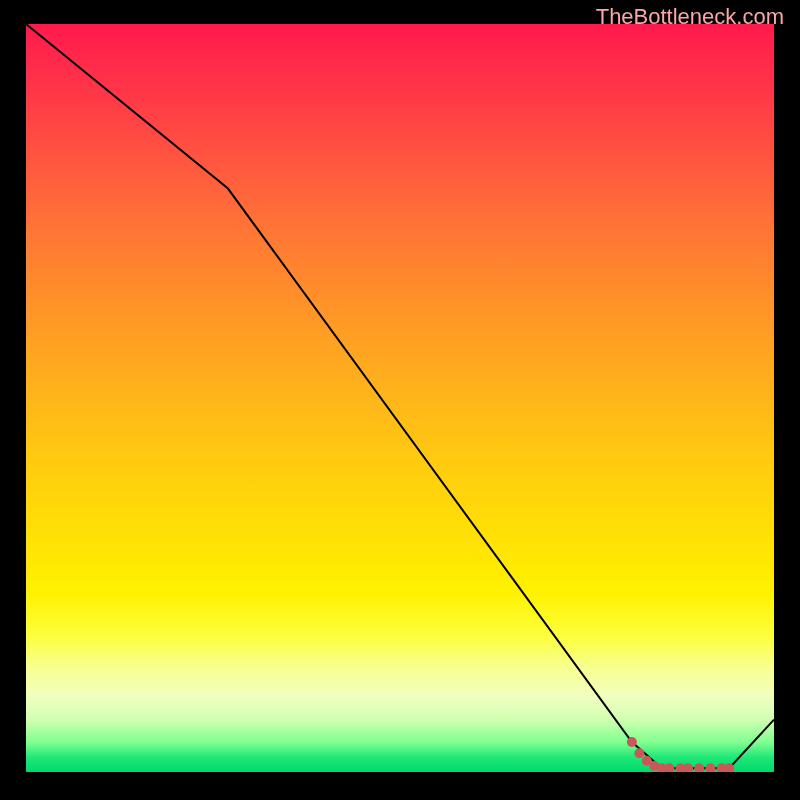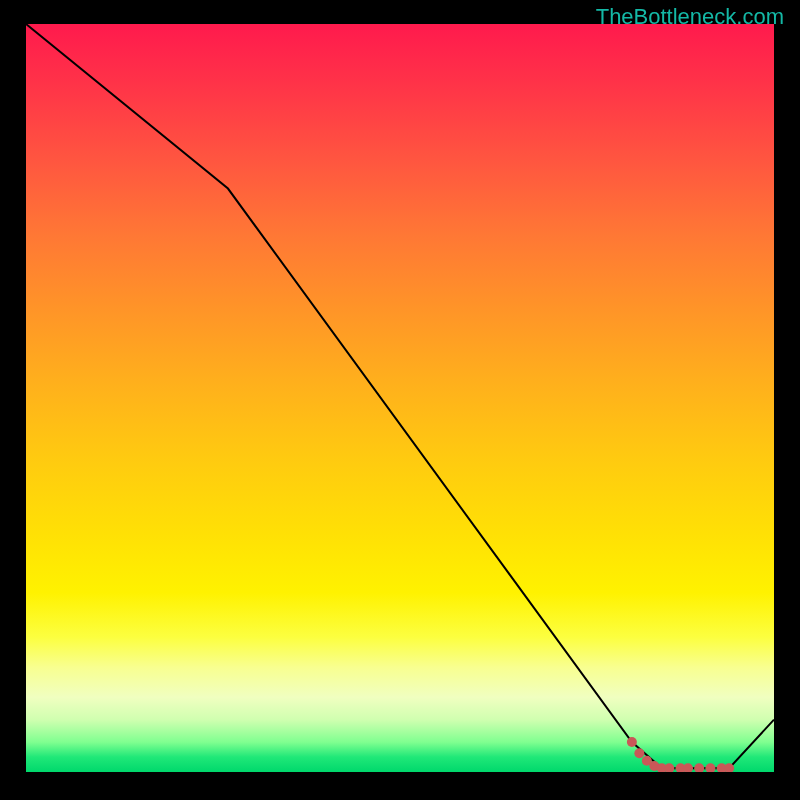--- a/index.html
+++ b/index.html
@@ -11,21 +11,21 @@
       width: 800px;
       height: 800px;
       background: #000;
       position: relative;
       font-family: Arial, sans-serif;
     }
     .watermark {
       position: absolute;
       top: 4px;
       right: 16px;
-      color: #14b8a6;
+      color: #fca5a5;
       font-size: 22px;
       z-index: 10;
     }
     .chart-container {
       position: absolute;
       left: 26px;
       top: 24px;
       width: 748px;
       height: 748px;
     }

